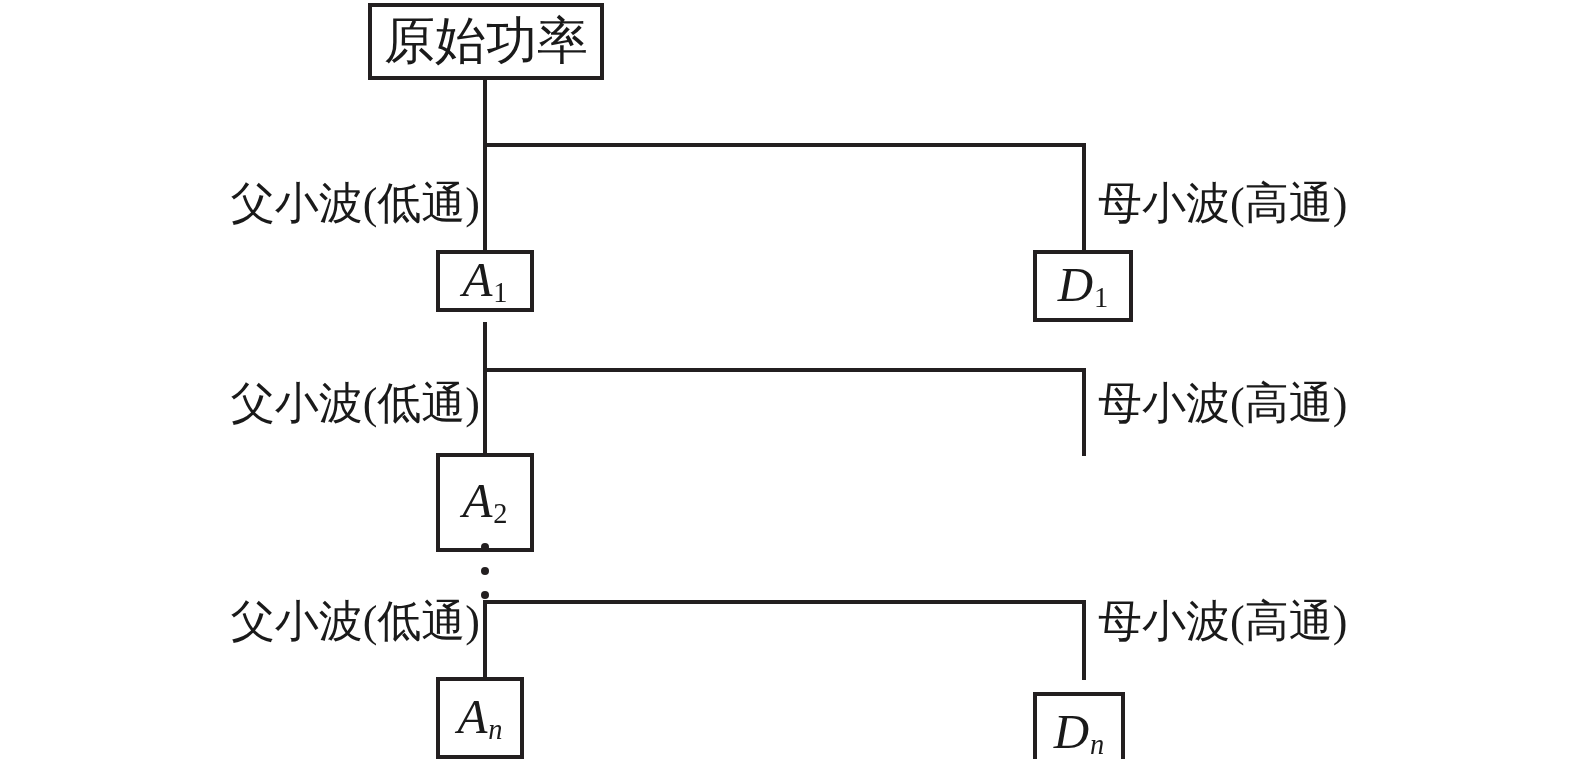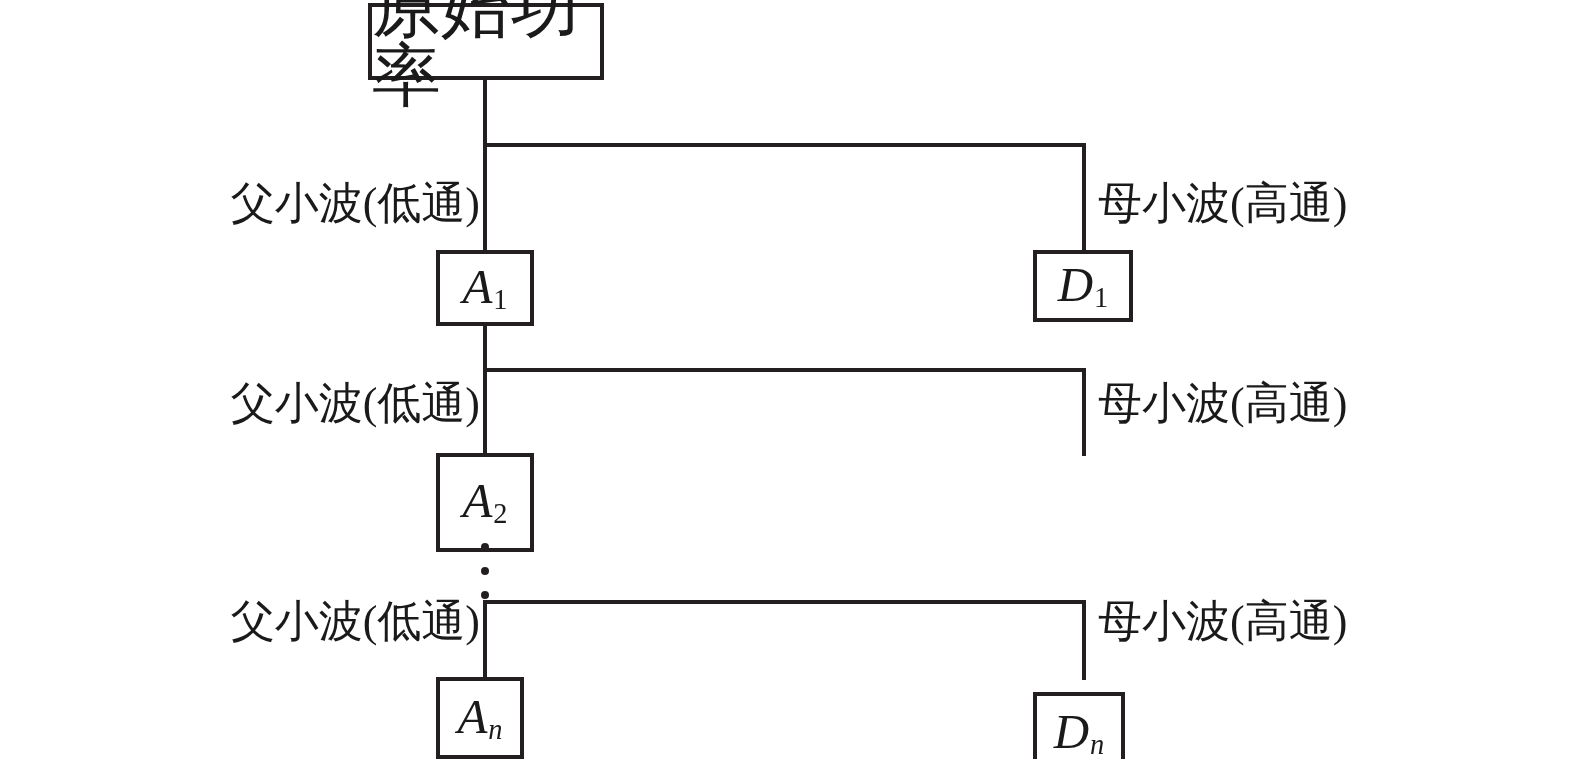--- a/index.html
+++ b/index.html
@@ -22,21 +22,21 @@
     position: absolute;
     box-sizing: border-box;
     border: 4px solid #231f20;
     background: #ffffff;
     display: flex;
     align-items: center;
     justify-content: center;
     line-height: 1;
   }
   .root-box {
-    font-size: 69px;
+    font-size: 51px;
     font-family: "Liberation Serif", "DejaVu Serif", serif;
     letter-spacing: 0px;
     color: #1a1a1a;
   }
   .coef-box {
     font-size: 0;
   }
   .coef-label {
     font-family: "Liberation Serif", "DejaVu Serif", serif;
     font-style: italic;
@@ -103,21 +103,21 @@
 
   <div class="vline" style="left:483px; top:80px; height:67px;"></div>
 
   <div class="hline" style="left:483px; top:143px; width:603px;"></div>
   <div class="vline" style="left:483px; top:143px; height:110px;"></div>
   <div class="vline" style="left:1082px; top:143px; height:110px;"></div>
 
   <div class="side-label left" style="left:180px; top:182px; width:300px;">父小波(低通)</div>
   <div class="side-label right" style="left:1098px; top:182px; width:320px;">母小波(高通)</div>
 
-  <div class="node-box coef-box" style="left:436px; top:250px; width:98px; height:76px;">
+  <div class="node-box coef-box" style="left:436px; top:250px; width:98px; height:62px;">
     <span class="coef-label">
       <span>A</span><sub>1</sub>
     </span>
   </div>
   <div class="node-box coef-box" style="left:1033px; top:250px; width:100px; height:72px;">
     <span class="coef-label">
       <span>D</span><sub>1</sub>
     </span>
   </div>
 

